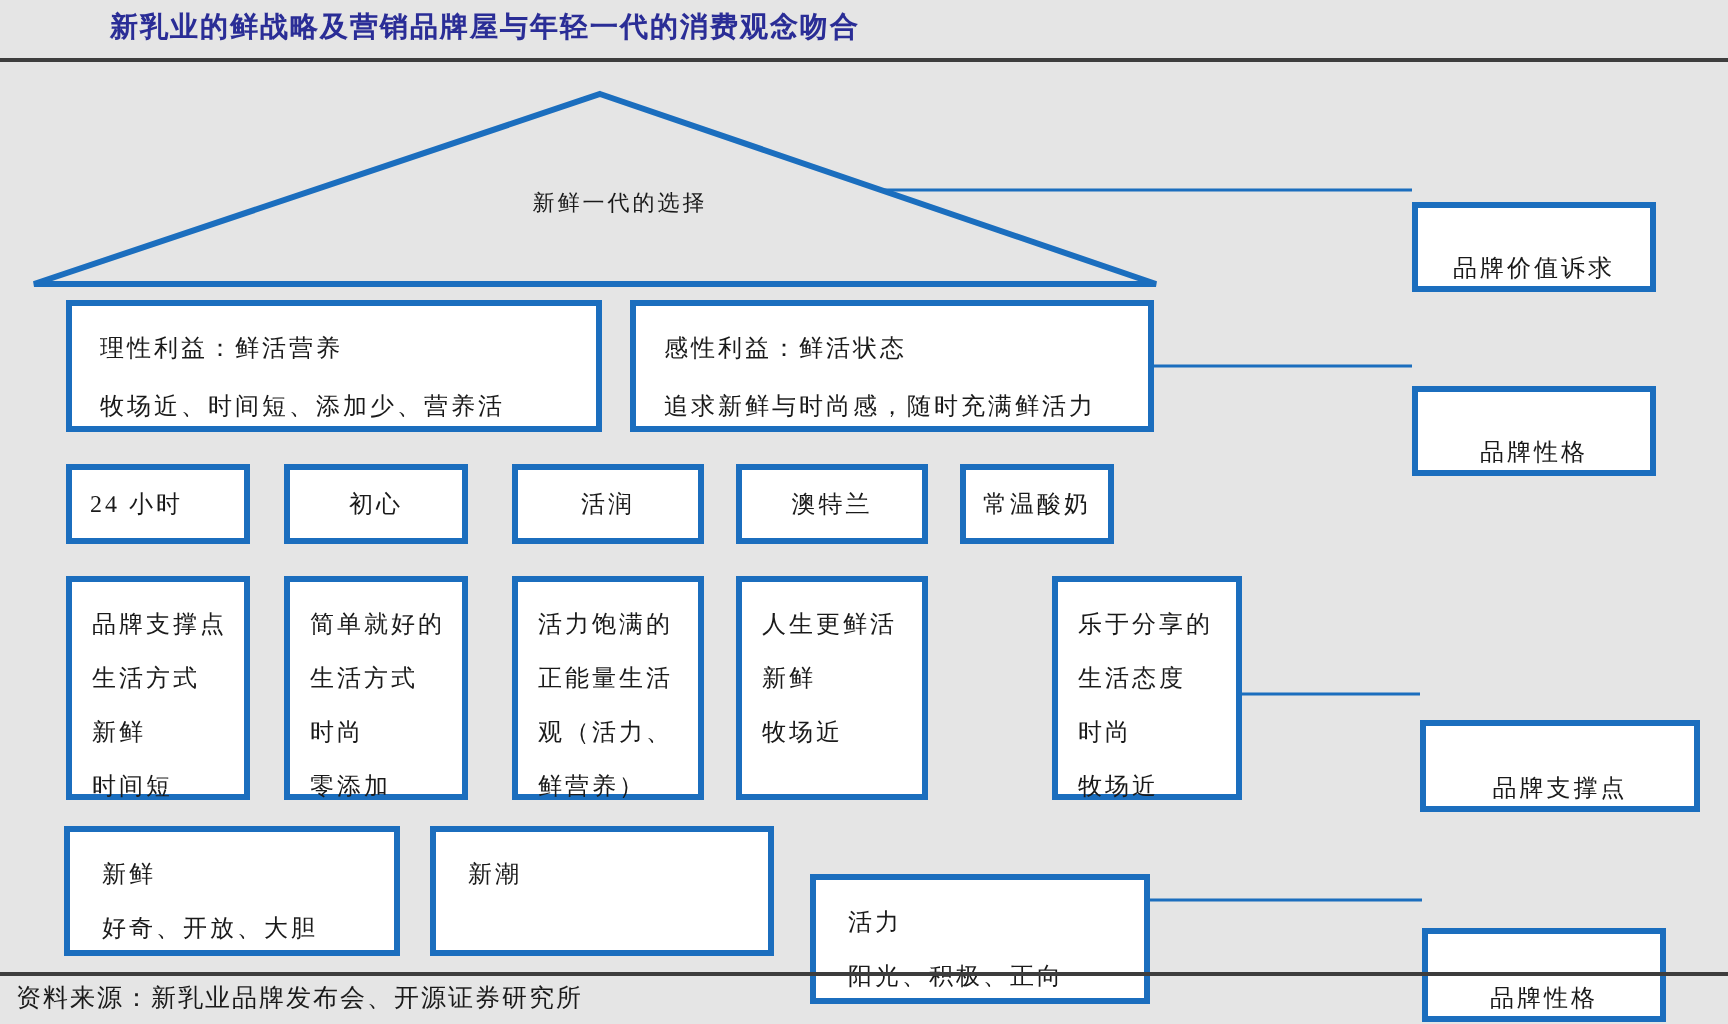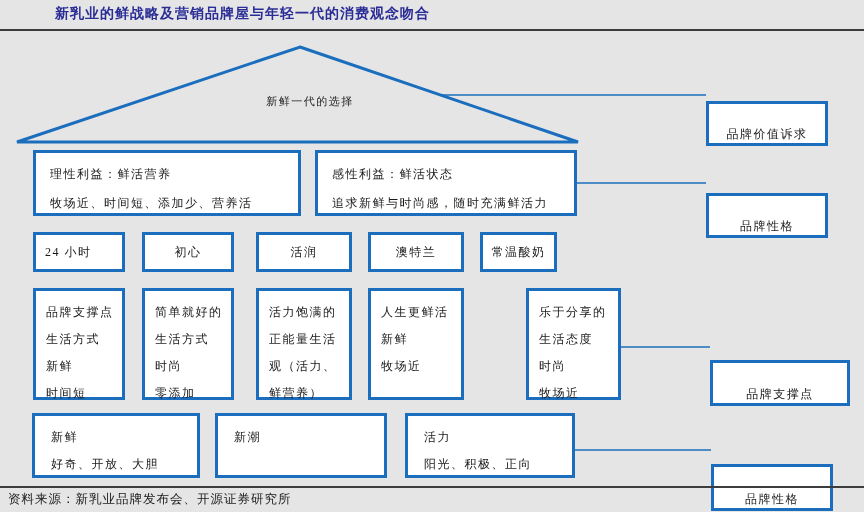--- a/index.html
+++ b/index.html
@@ -72,21 +72,21 @@
   #support-4{left:480px;width:95px;margin-left:46px;}
   .support .ln{display:block;white-space:nowrap;}
   .persona{
     top:413px;height:65px;
     padding:8px 4px 0 16px;
     line-height:27px;
     white-space:nowrap;
   }
   #persona-0{left:32px;width:168px;}
   #persona-1{left:215px;width:172px;}
-  #persona-2{left:405px;width:170px;}
+  #persona-2{left:405px;width:170px;margin-top:24px;}
   #footer-text{
     left:8px;top:491px;
     font-size:12.5px;
     letter-spacing:1px;
     color:#1a1a1a;
     white-space:nowrap;
   }
   .blk{display:block;}
 </style>
 </head>

